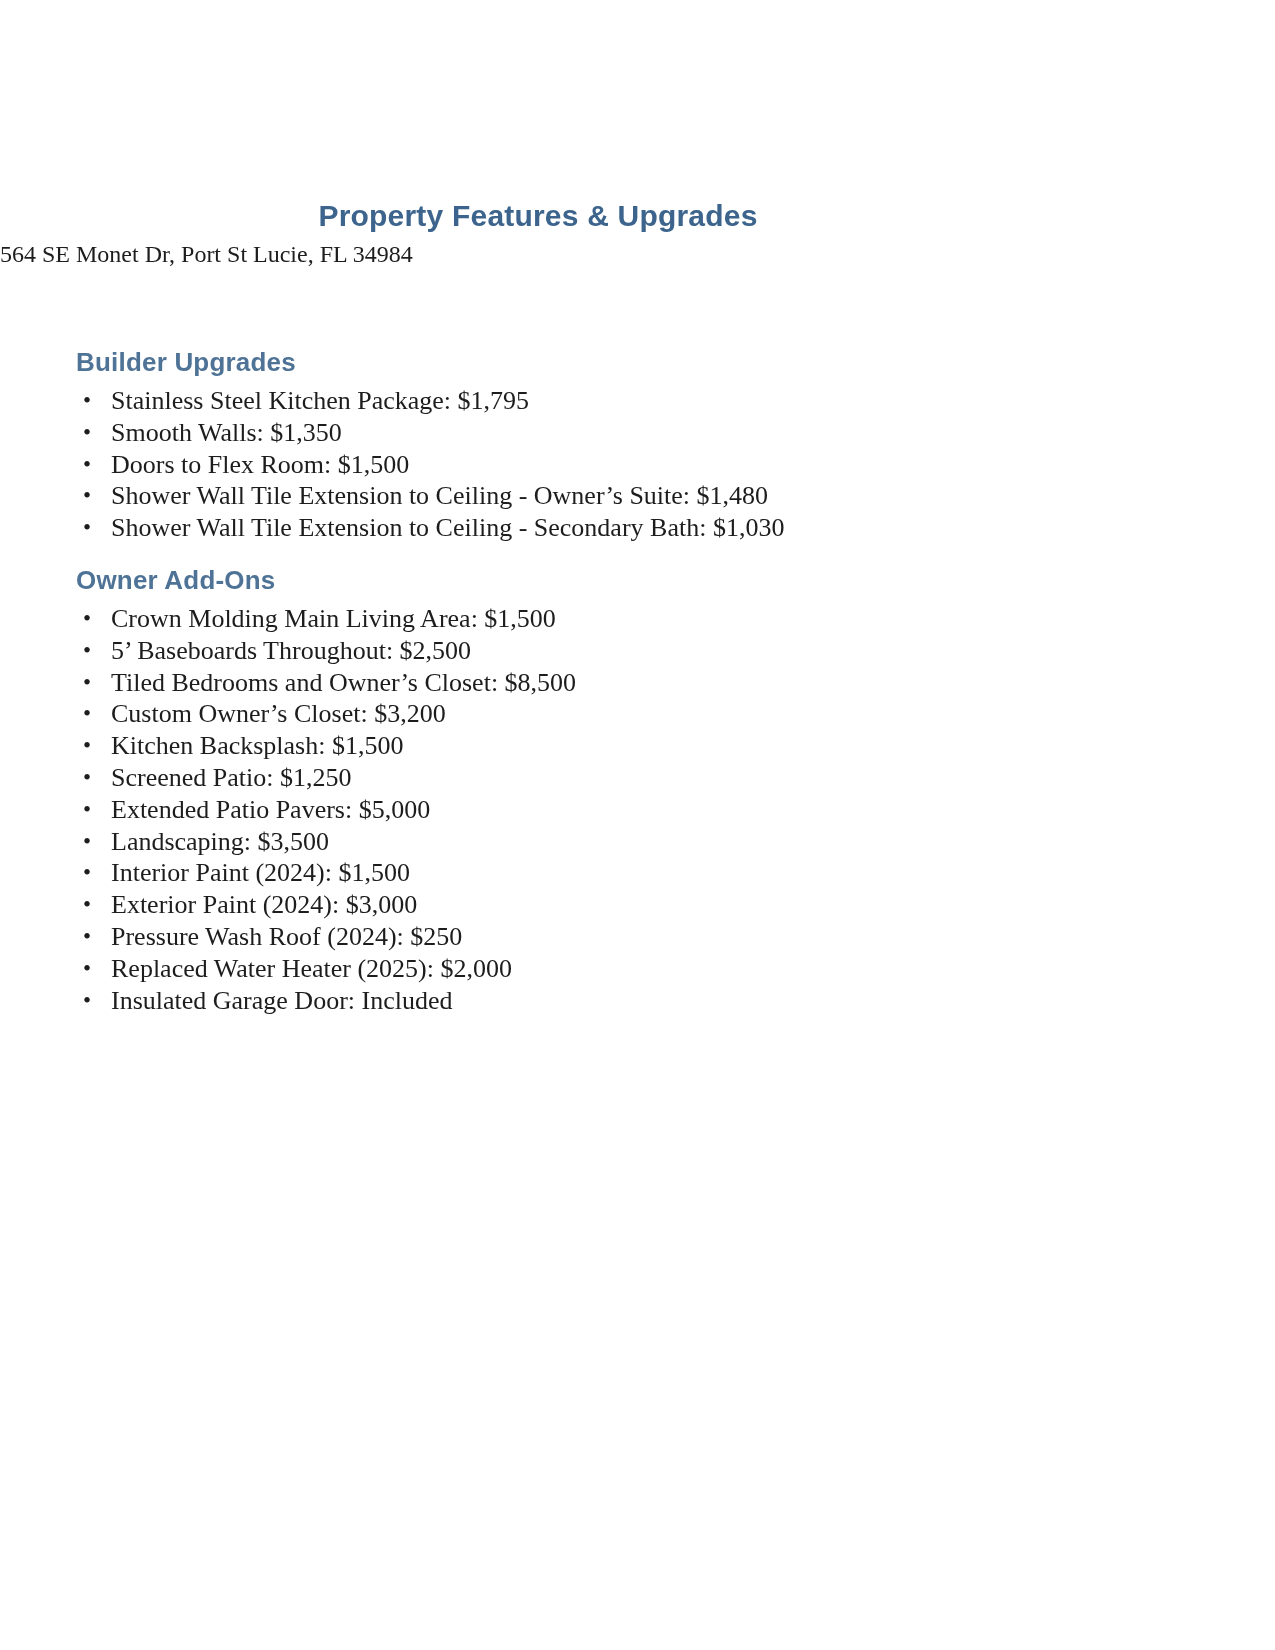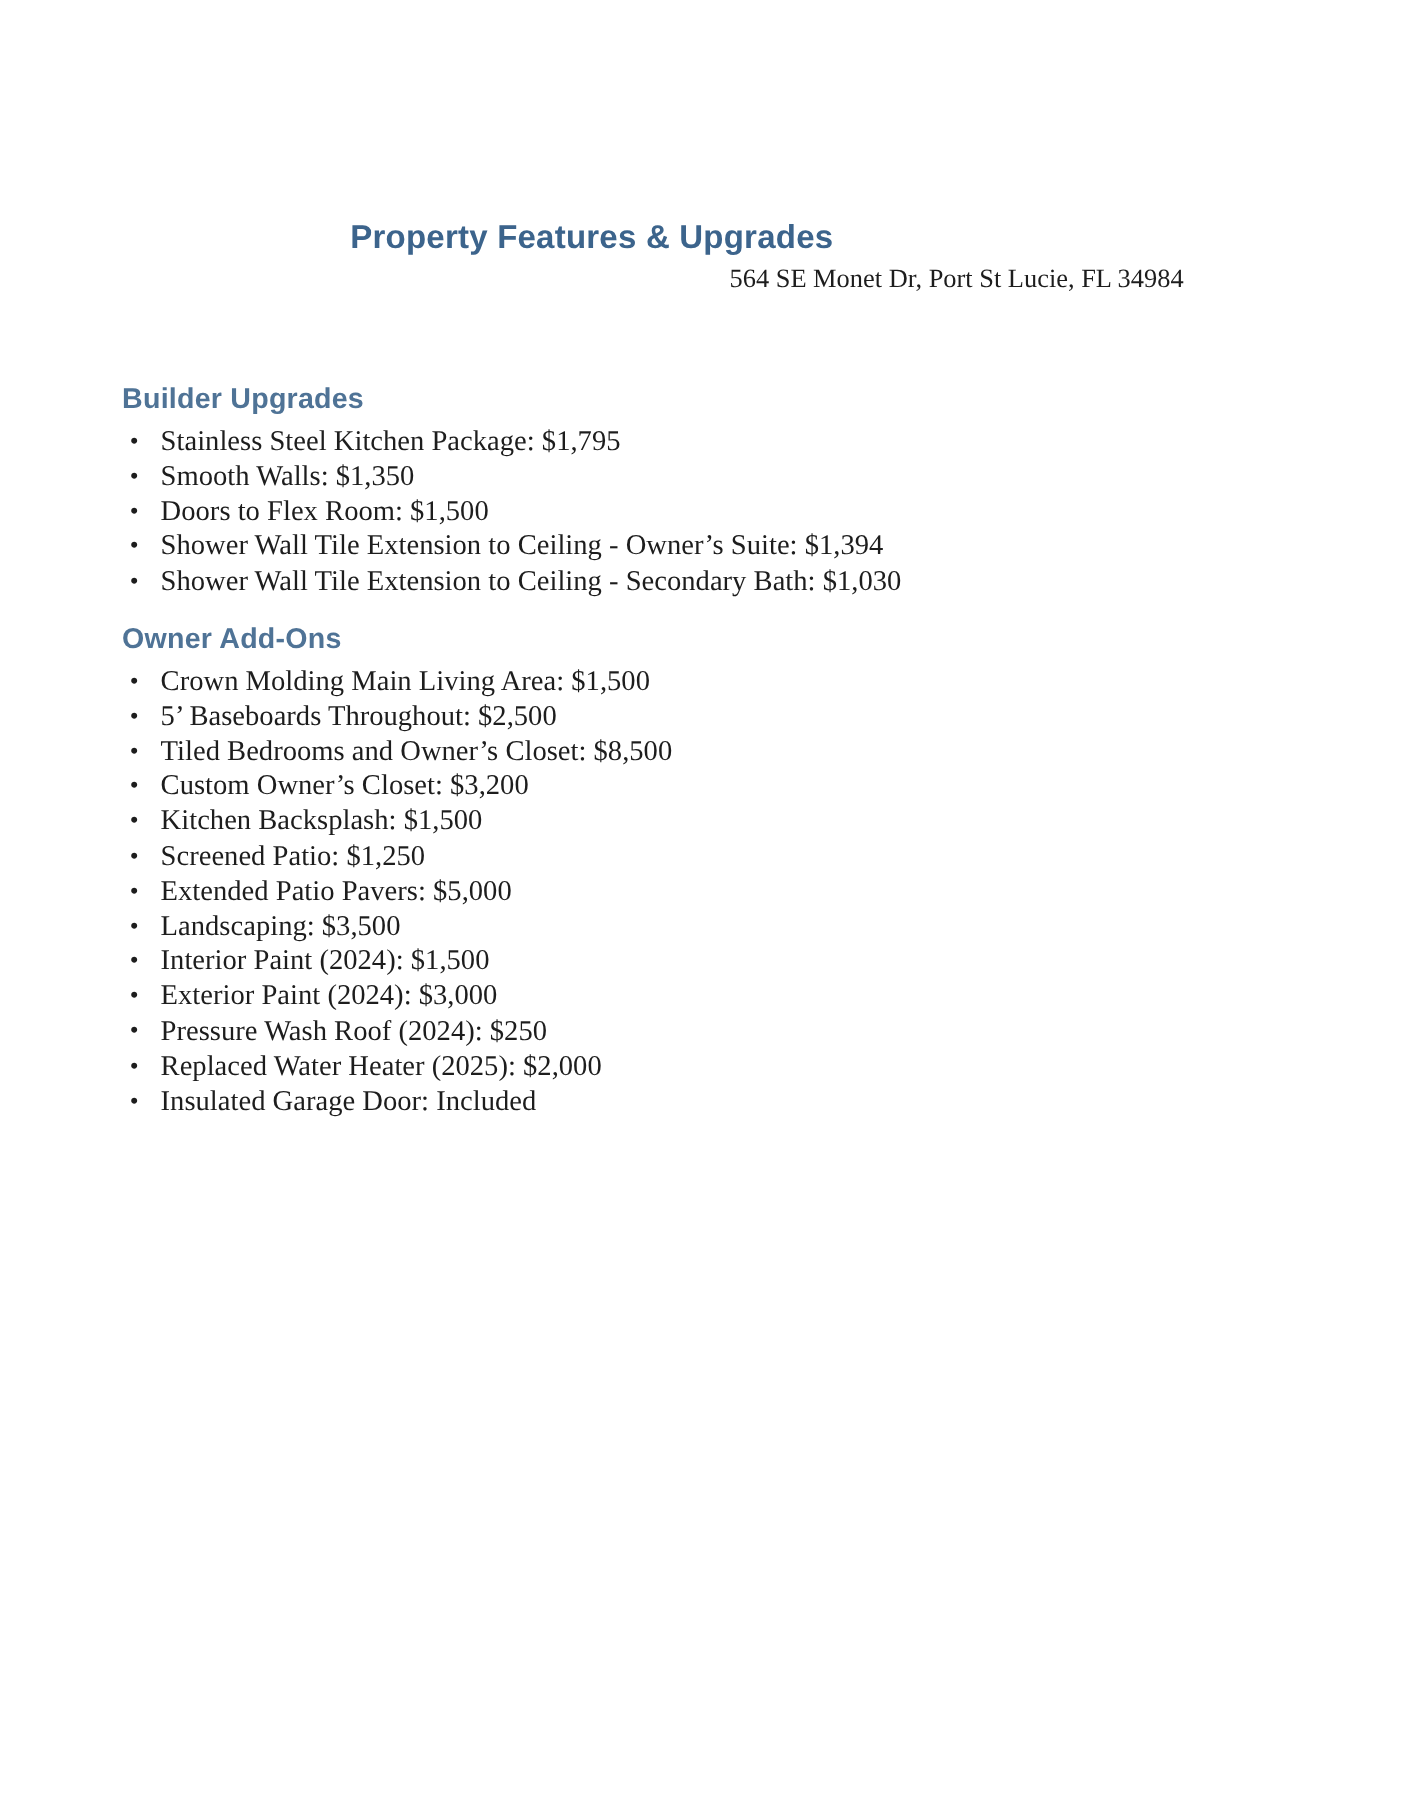--- a/index.html
+++ b/index.html
@@ -25,28 +25,28 @@
     text-align: center;
     font-family: "Liberation Sans", sans-serif;
     font-weight: 700;
     font-size: 30px;
     line-height: 36px;
     color: var(--title-color, #3c648c);
     letter-spacing: 0.2px;
   }
   .subtitle {
     margin: 6px 0 0 0;
-    text-align: right;
+    text-align: left;
     font-family: "Liberation Serif", serif;
     font-size: 24px;
     line-height: 29px;
     color: var(--body-color, #1d1d1d);
   }
   .content {
-    margin-left: 111px;
+    margin-left: 76px;
     margin-right: 140px;
   }
   .section.first {
     margin-top: 78px;
   }
   .section + .section {
     margin-top: 21px;
   }
   .section-heading {
     margin: 0;
@@ -86,21 +86,21 @@
   <h1 class="title">Property Features &amp; Upgrades</h1>
   <p class="subtitle">564 SE Monet Dr, Port St Lucie, FL 34984</p>
 
   <div class="content">
     <div class="section first">
       <h2 class="section-heading">Builder Upgrades</h2>
       <ul class="feature-list">
           <li>Stainless Steel Kitchen Package: $1,795</li>
           <li>Smooth Walls: $1,350</li>
           <li>Doors to Flex Room: $1,500</li>
-          <li>Shower Wall Tile Extension to Ceiling - Owner’s Suite: $1,394</li>
+          <li>Shower Wall Tile Extension to Ceiling - Owner’s Suite: $1,480</li>
           <li>Shower Wall Tile Extension to Ceiling - Secondary Bath: $1,030</li>
         </ul>
     </div>
 
     <div class="section">
       <h2 class="section-heading">Owner Add-Ons</h2>
       <ul class="feature-list">
           <li>Crown Molding Main Living Area: $1,500</li>
           <li>5’ Baseboards Throughout: $2,500</li>
           <li>Tiled Bedrooms and Owner’s Closet: $8,500</li>

